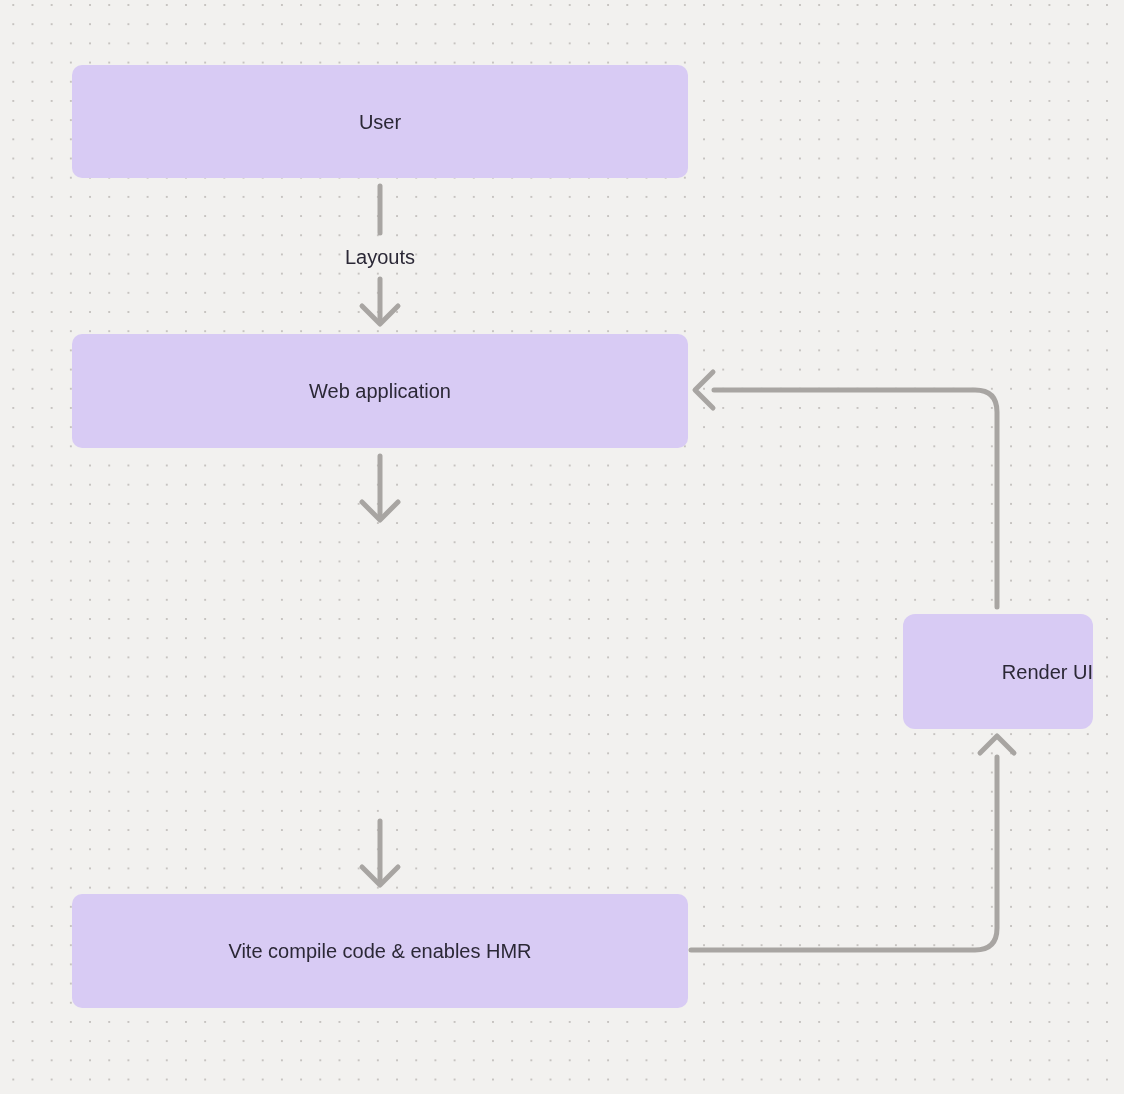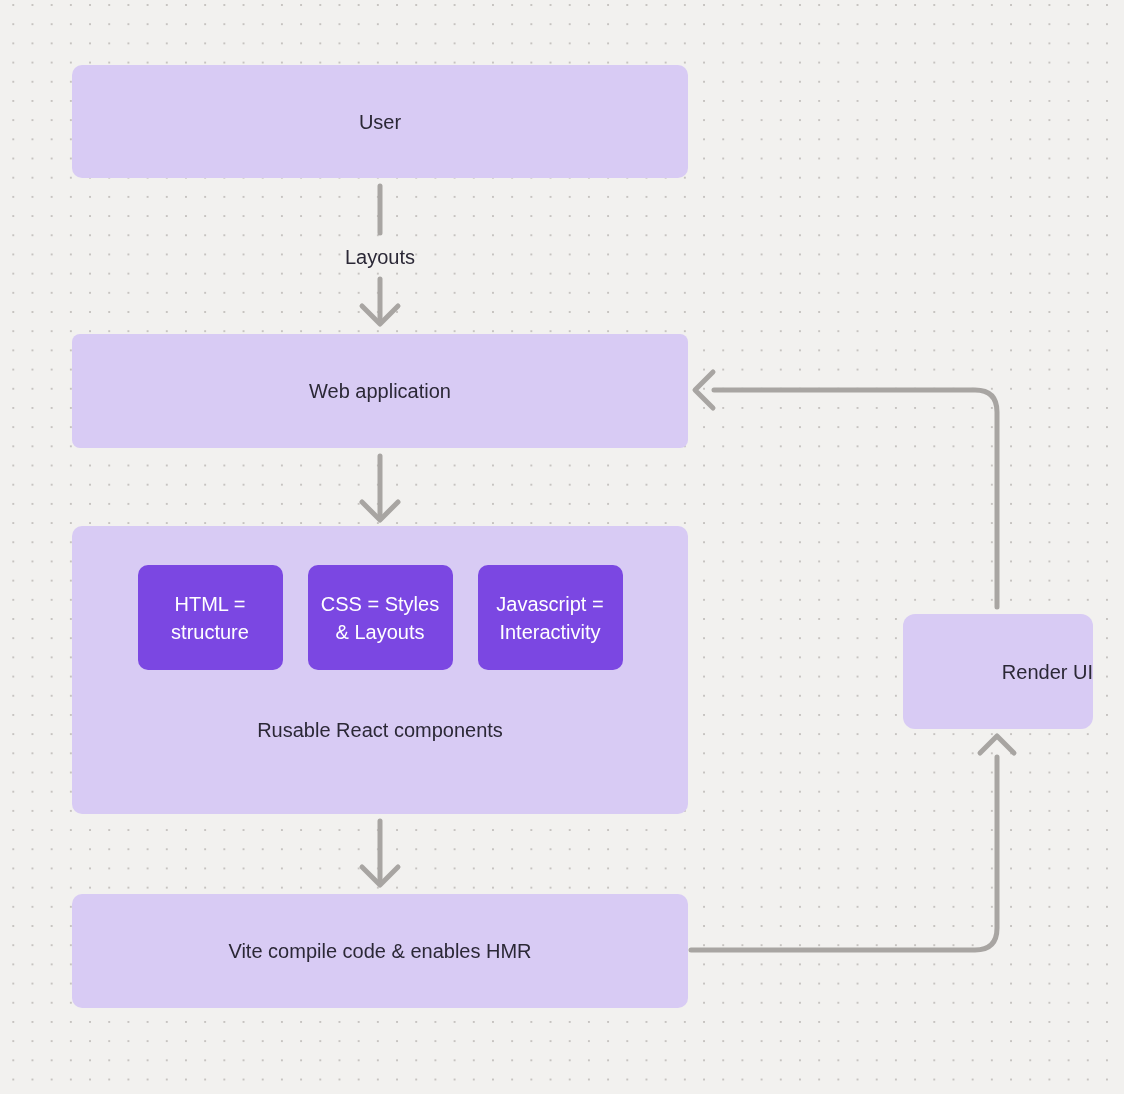--- a/index.html
+++ b/index.html
@@ -41,21 +41,21 @@
     align-items: center;
     justify-content: center;
     text-align: center;
     color: var(--text-dark, #2b2836);
     font-size: 20px;
     font-weight: 500;
     line-height: 28px;
     box-sizing: border-box;
   }
   #node-user          { left: 72px;  top: 65px;  width: 616px; height: 113px; }
-  #node-webapp        { left: 72px;  top: 334px; width: 616px; height: 114px; border-radius: 8px; }
+  #node-webapp        { left: 72px;  top: 334px; width: 616px; height: 114px; }
   #node-group         { left: 72px;  top: 526px; width: 616px; height: 288px; display: block; }
   #node-vite          { left: 72px;  top: 894px; width: 616px; height: 114px; }
   #node-render        { left: 903px; top: 614px; width: 190px; height: 115px; border-radius: 12px; justify-content: flex-end; }
   .group-row {
     position: absolute;
     top: 39px;
     left: 0;
     right: 0;
     display: flex;
     justify-content: center;
@@ -137,34 +137,20 @@
   <div class="node" id="node-user">
     <span>User</span>
   </div>
 
   <div class="edge-label">Layouts</div>
 
   <div class="node" id="node-webapp">
     <span>Web application</span>
   </div>
 
-  <div class="node" id="node-group">
-    <div class="group-row">
-      <div class="subnode">
-        <span>HTML = structure</span>
-      </div>
-      <div class="subnode">
-        <span>CSS = Styles &amp; Layouts</span>
-      </div>
-      <div class="subnode">
-        <span>Javascript = Interactivity</span>
-      </div>
-    </div>
-    <div class="group-caption">Rusable React components</div>
-  </div>
 
   <div class="node" id="node-vite">
     <span>Vite compile code &amp; enables HMR</span>
   </div>
 
   <div class="node" id="node-render">
     <span>Render UI</span>
   </div>
 
 </div>

